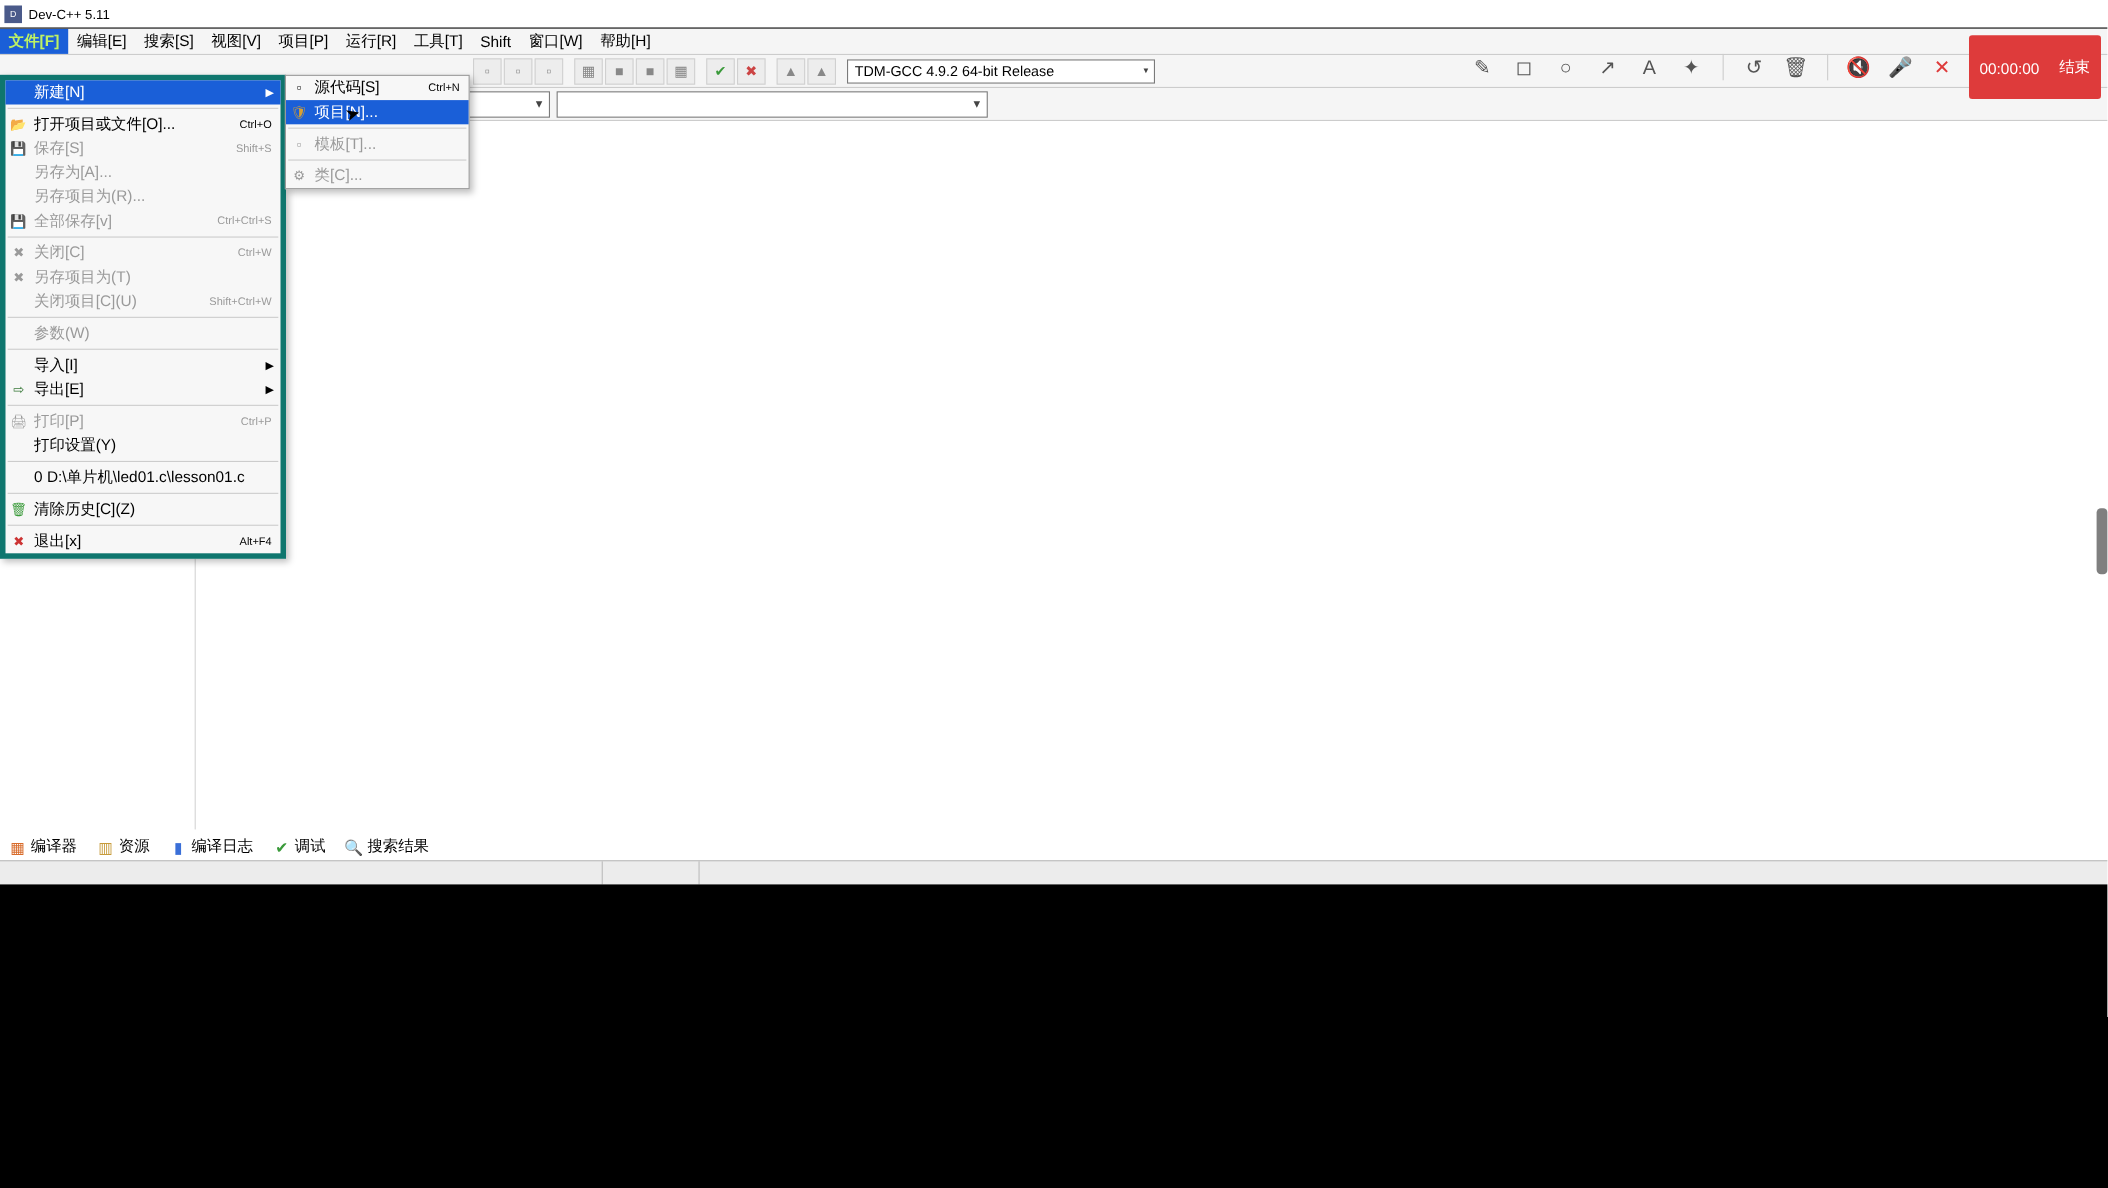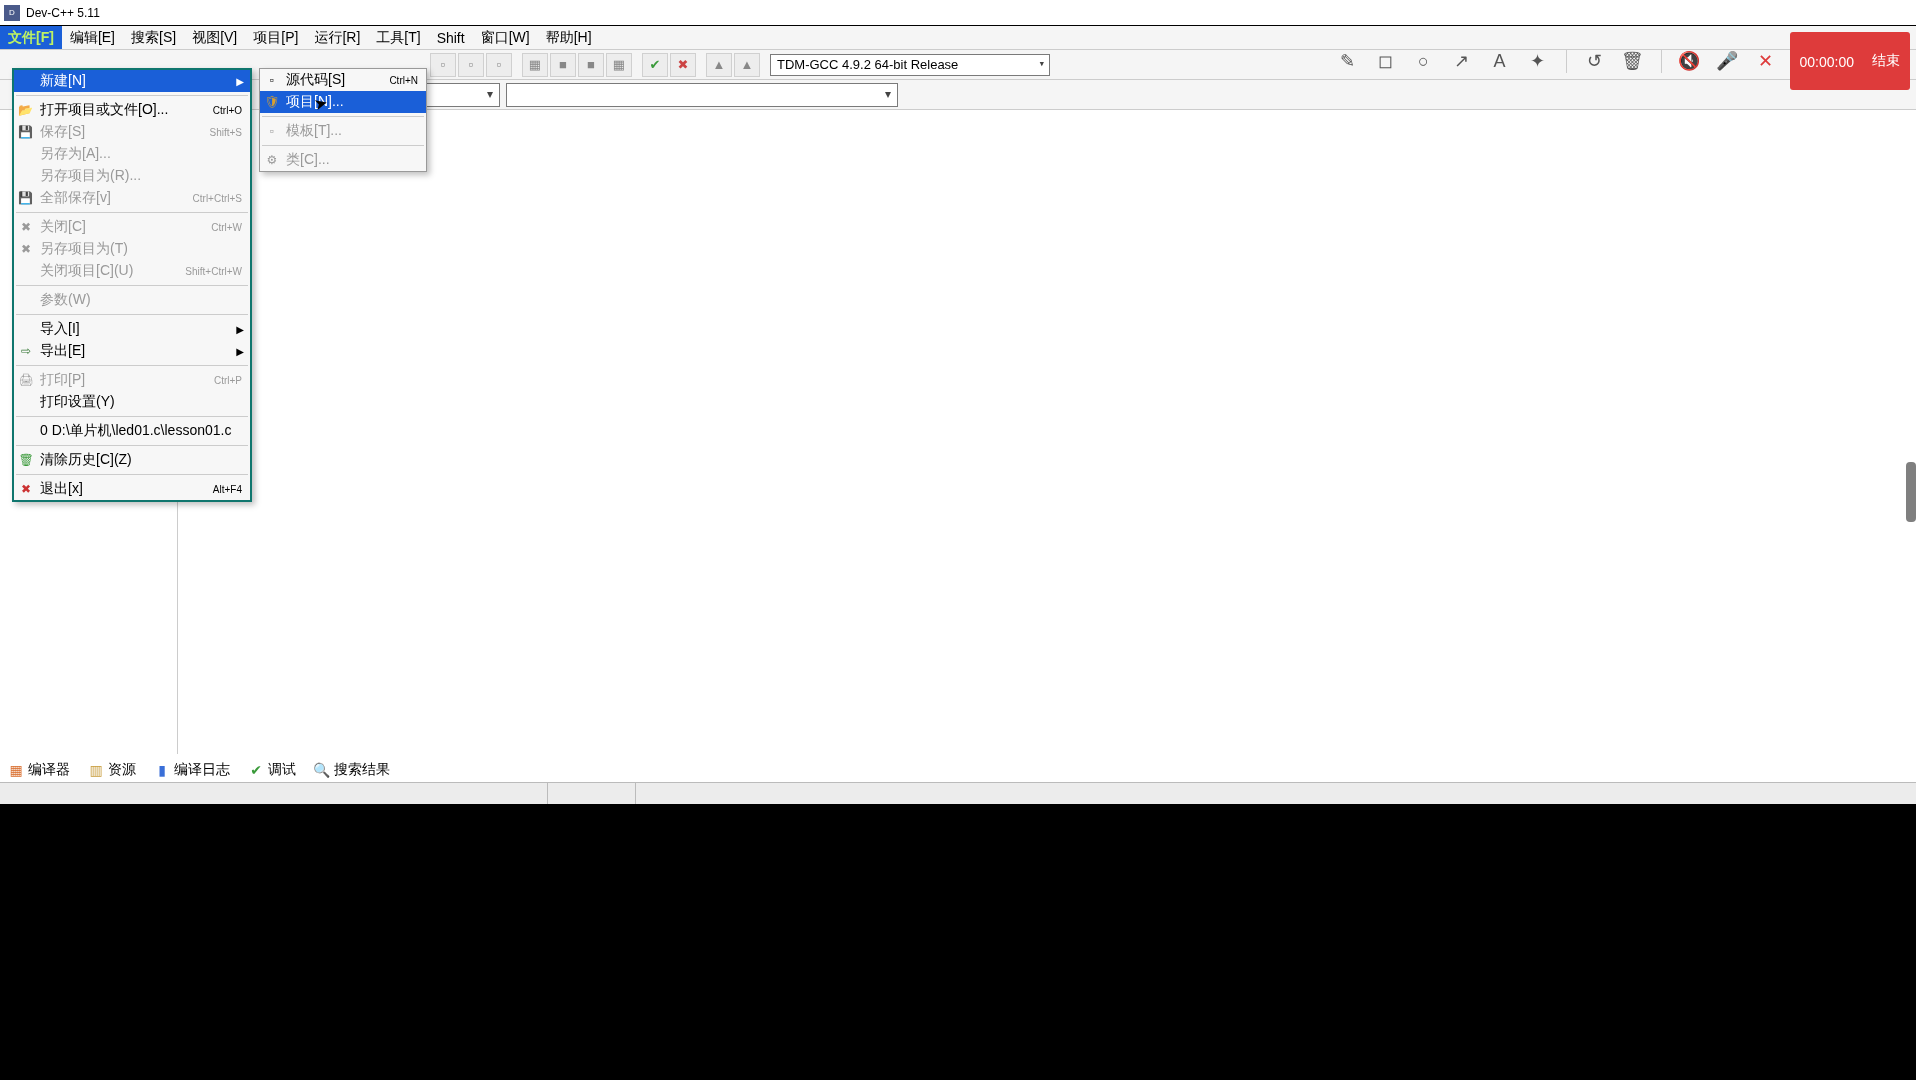--- a/index.html
+++ b/index.html
@@ -23,21 +23,21 @@
 .tb-btn { width: 26px; height: 24px; background: #ededed; border: 1px solid #d0d0d0; display:flex; align-items:center; justify-content:center; color:#888; font-size:13px; }
 .tb-sep { width: 6px; }
 .tb-combo { height: 22px; border: 1px solid #7a7a7a; background: #fff; font-family: monospace; font-size: 13px; padding: 2px 24px 2px 6px; position: relative; }
 .tb-combo::after { content: "▾"; position: absolute; right: 4px; top: 2px; color: #444; font-size: 11px; }
 
 .combo-row { height: 30px; background: #f5f5f5; border-bottom: 1px solid #ccc; display:flex; align-items:center; padding-left: 260px; gap:6px; }
 .wide-combo { height: 24px; border: 1px solid #7a7a7a; background:#fff; position:relative; }
 .wide-combo::after { content:"▾"; position:absolute; right:6px; top:3px; color:#444; font-size:12px; }
 
 
-.dropdown { position: absolute; left: 12px; top: 68px; width: 240px; background: #f7f7f7; border: 2px solid #0f766e; box-shadow: 3px 3px 6px rgba(0,0,0,0.25); z-index: 100; font-size: 14px; }
+.dropdown { position: absolute; left: 0; top: 68px; width: 260px; background: #f7f7f7; border: 5px solid #0f766e; box-shadow: 3px 3px 6px rgba(0,0,0,0.25); z-index: 100; font-size: 14px; }
 .dd-item { display: flex; align-items: center; height: 22px; padding: 0 8px 0 4px; gap: 6px; position: relative; }
 .dd-item.highlight { background: #1a5fd8; color: #fff; }
 .dd-item.disabled { color: #9a9a9a; }
 .dd-icon { width: 16px; height: 16px; display:inline-flex; align-items:center; justify-content:center; font-size:12px; }
 .dd-label { flex: 1; }
 .dd-shortcut { font-size: 10px; color: inherit; }
 .dd-arrow { position:absolute; right:6px; font-size:10px; }
 .dd-sep { height: 1px; background: #ccc; margin: 3px 2px; }
 
 

